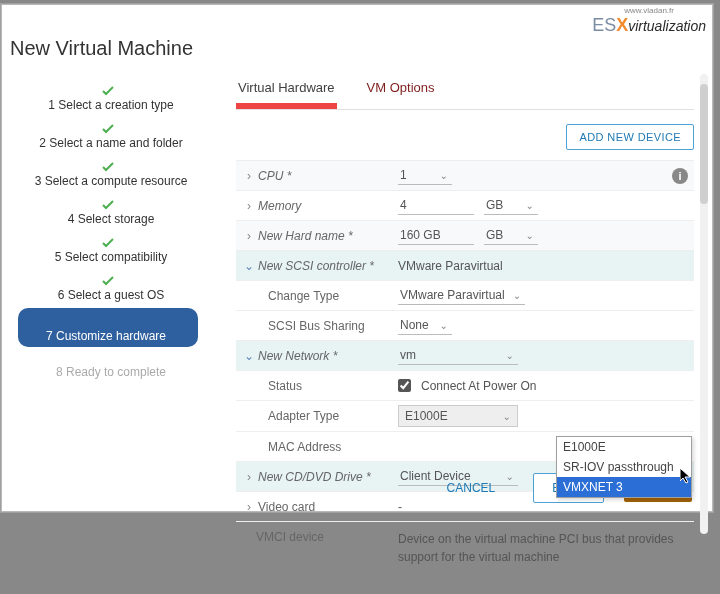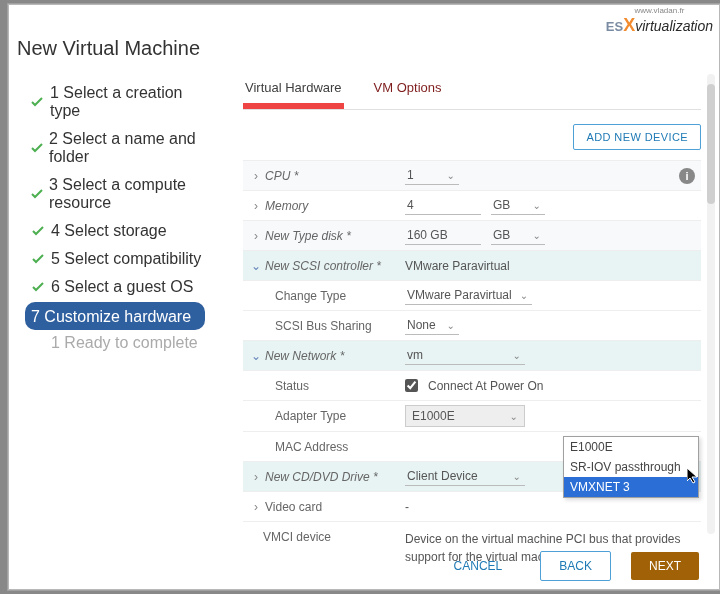--- a/index.html
+++ b/index.html
@@ -1,29 +1,29 @@
 <!DOCTYPE html>
 <html><head>
 <meta charset="utf-8">
 <style>
   * { box-sizing: border-box; margin: 0; padding: 0; }
   body { font-family: Arial, Helvetica, sans-serif; font-size: 12px; color: #3c3c3c; background: #888; width: 720px; height: 594px; overflow: hidden; }
-  .frame { position: absolute; top: 4px; left: 8px; width: 712px; height: 586px; background: #fff; border: 1px solid #b8b8b8; box-shadow: 0 0 0 1px #a0a0a0; }
+  .frame { position: absolute; top: 4px; left: 1px; width: 712px; height: 508px; background: #fff; border: 1px solid #b8b8b8; box-shadow: 0 0 0 1px #a0a0a0; }
   .logo { position: absolute; top: 0; right: 0; padding: 2px 6px; font-size: 14px; color: #2a2a2a; }
-  .logo b { color: #7a8ca3; font-weight: bold; font-size: 13px; }
+  .logo b { color: #7a8ca3; font-weight: normal; font-size: 18px; }
   .logo .x { color: #f28b2e; font-weight: bold; font-size: 18px; }
   .logo .sub { font-size: 8px; color: #888; display:block; text-align:center; line-height:8px; }
   .title { font-size: 20px; font-weight: 300; color: #333; padding: 32px 0 14px 8px; }
   .main { display: flex; height: 460px; }
   .sidebar { width: 206px; padding: 6px 10px 0 22px; }
-  .step { display:flex; align-items:center; padding: 4px 0 6px 0; font-size: 16px; color: #555; }
+  .step { display:flex; align-items:center; padding: 4px 0 6px 0; font-size: 12px; color: #555; flex-direction: column; }
   .step .chk { width: 14px; height:14px; margin-right:6px; display:inline-flex; align-items:center; justify-content:center;}
   .step .chk svg { width:12px; height:12px; }
   .step.done { color: #333; }
-  .step.active { background: #2e5f9e; color: #fff; border-radius: 10px; padding: 6px 10px 4px 6px; margin-left:-6px; }
+  .step.active { background: #2e5f9e; color: #fff; border-radius: 10px; padding: 21px 10px 4px 6px; margin-left:-6px; }
   .step.pending { color: #aaa; }
   .content { flex:1; padding: 0 18px 0 28px; position:relative; }
   .scroll-track { position:absolute; top:0; right:4px; width:8px; height:100%; background:#f1f1f1; border-radius:4px;}
   .scroll-thumb { position:absolute; top:10px; right:4px; width:8px; height:120px; background:#cfcfcf; border-radius:4px;}
   .tabs { display:flex; border-bottom:1px solid #e0e0e0; margin-bottom:8px;}
   .tab { padding: 6px 2px 8px 2px; margin-right: 28px; font-size: 13px; color:#7f1d1d; cursor:pointer;}
   .tab.active { color:#404040; border-bottom: 6px solid #ef4444; }
   .add-row { text-align:right; padding: 6px 0 10px 0;}
   .add-btn { display:inline-block; border:1px solid #4ea0d6; color:#1f7ab5; padding:6px 12px; font-size:11px; letter-spacing:.4px; background:#fff; border-radius:2px; cursor:pointer;text-align:right;}
   .hw-table { width: 100%; }
@@ -111,21 +111,21 @@
               <path d="M1 6 L4 9 L11 2" stroke="#4caf50" stroke-width="2" fill="none"></path>
             </svg>
           </span>
           <span>6 Select a guest OS</span>
         </div>
         <div class="step active">
           <span>7 Customize hardware</span>
         </div>
         <div class="step pending">
           <span class="chk"></span>
-          <span>1 Ready to complete</span>
+          <span>8 Ready to complete</span>
         </div>
       </div>
 
     <div class="content">
       <div class="scroll-track"></div>
       <div class="scroll-thumb"></div>
 
       <div class="tabs">
         <div class="tab active">Virtual Hardware</div>
         <div class="tab">VM Options</div>
@@ -162,21 +162,21 @@
             <span class="sel">
                 <span>GB</span>
                 <span class="sc">⌄</span>
               </span>
           </div>
         </div>
 
         <div class="hw-row alt">
           <div class="hw-label">
               <span class="caret">›</span>
-              <span>New Type disk *</span>
+              <span>New Hard name *</span>
             </div>
           <div class="hw-val">
             <span class="sel" style="min-width:76px">
                 <span>160 GB</span>
               </span>
             <span class="sel">
                 <span>GB</span>
                 <span class="sc">⌄</span>
               </span>
           </div>

